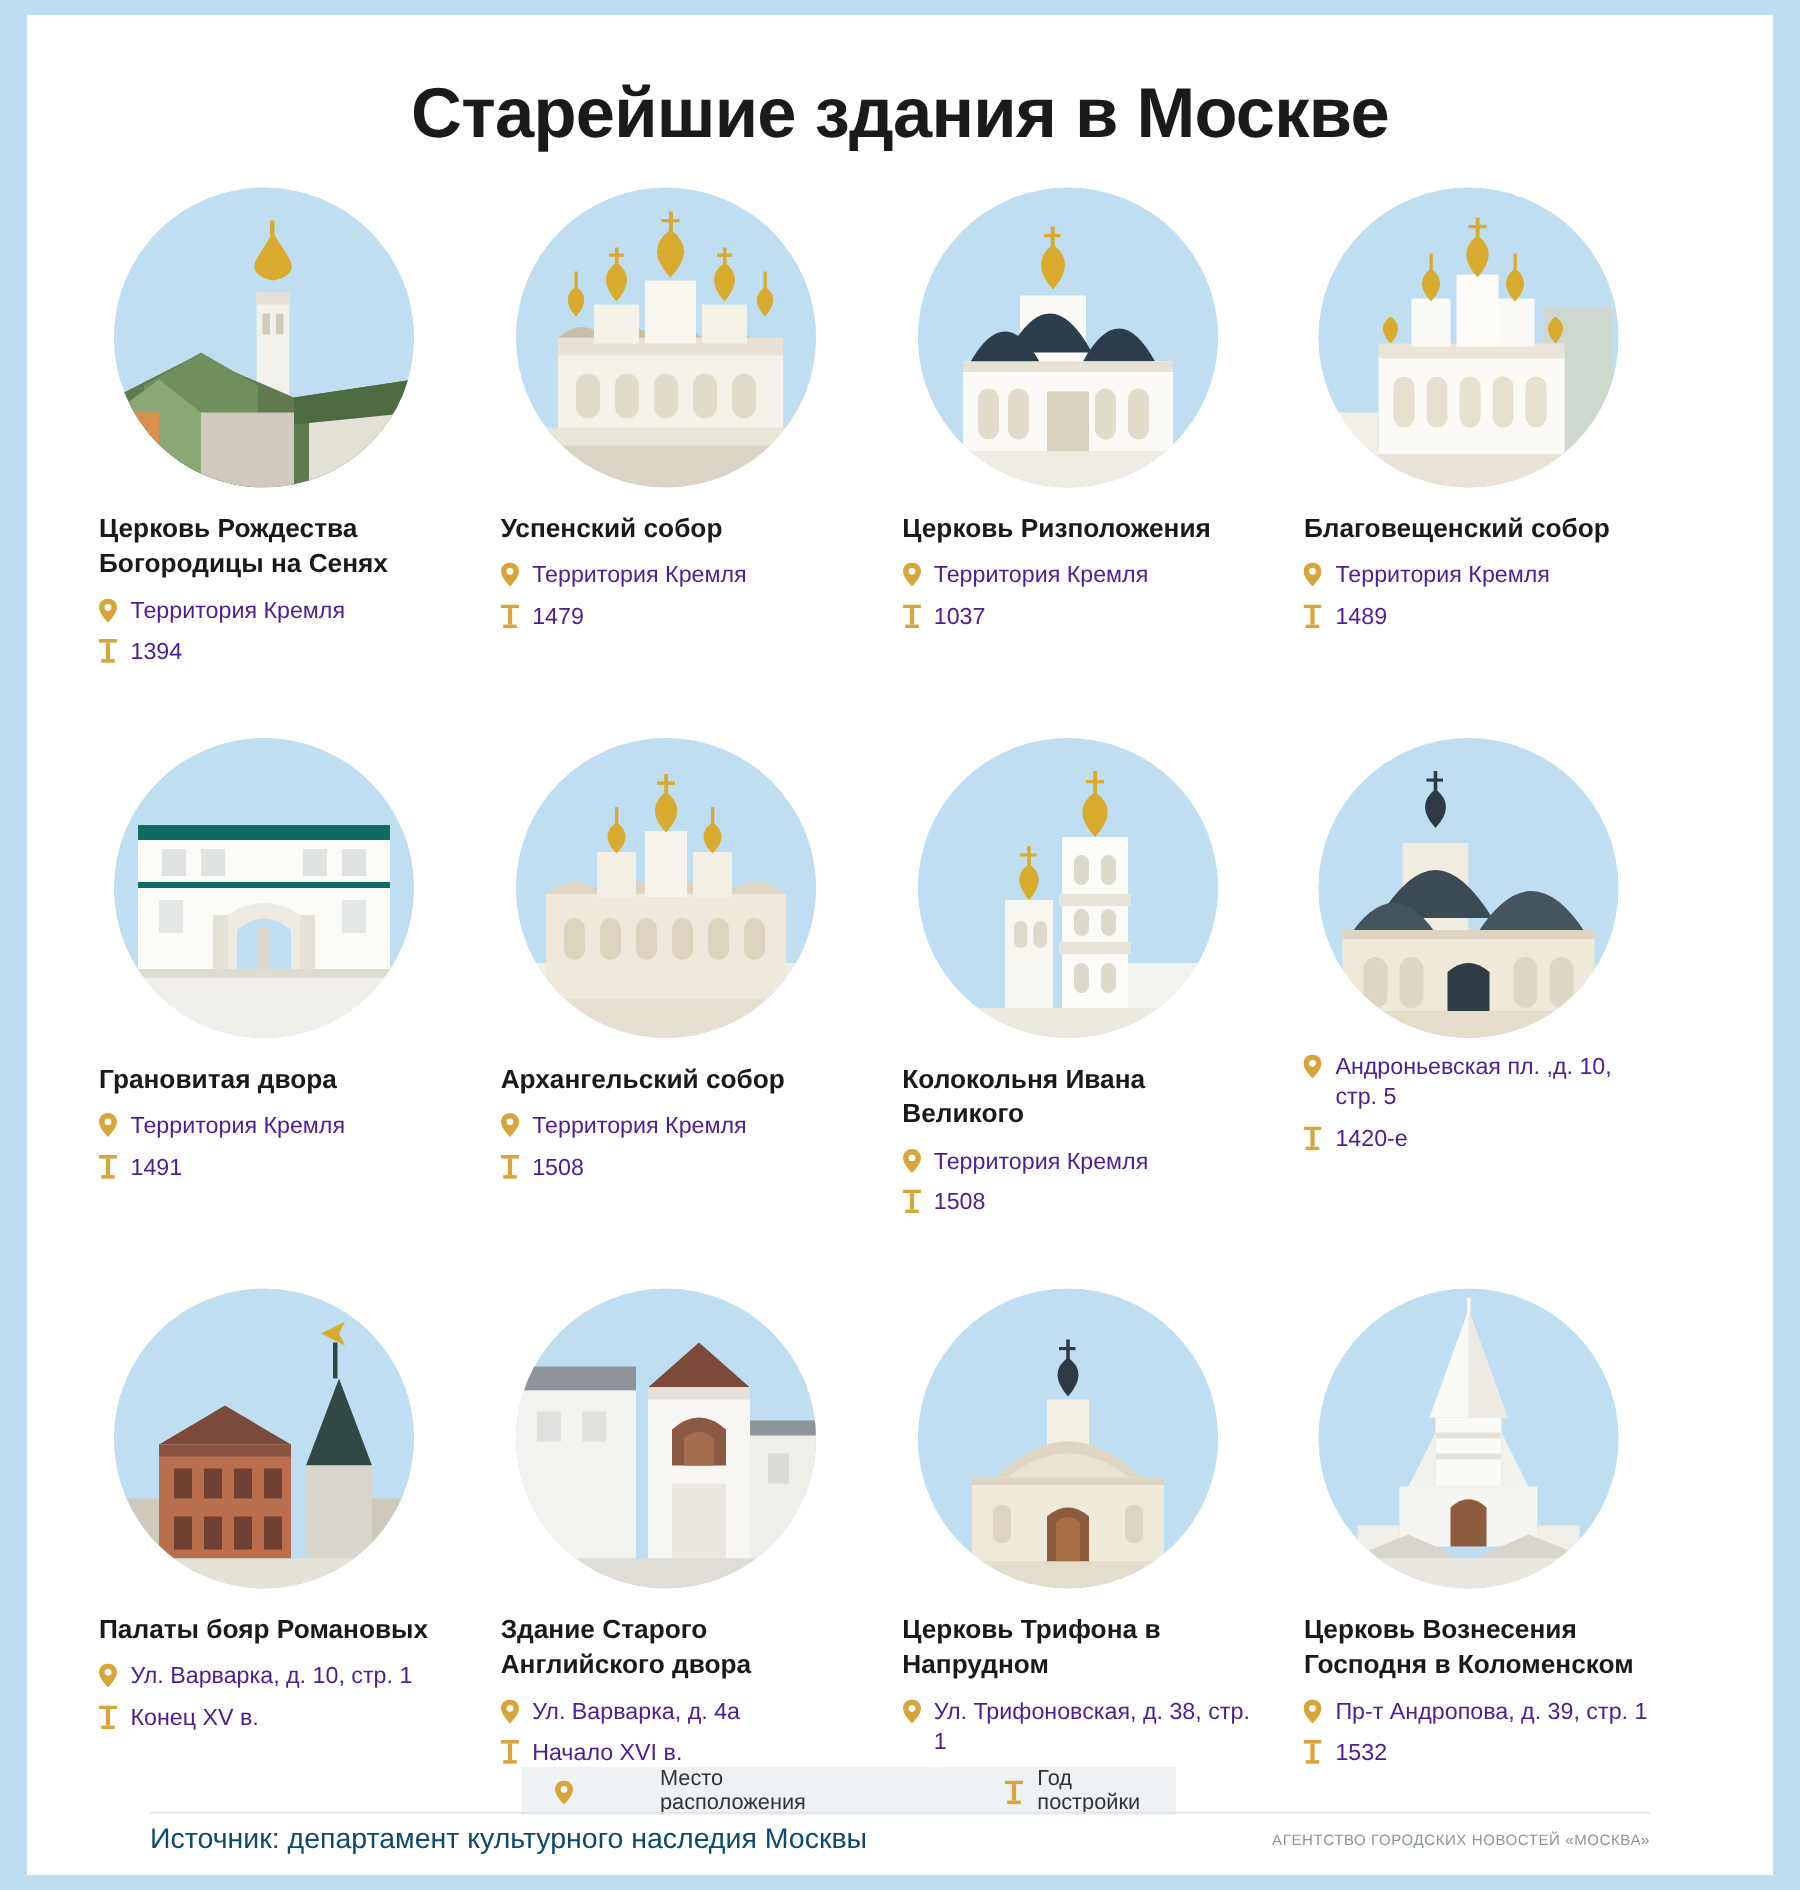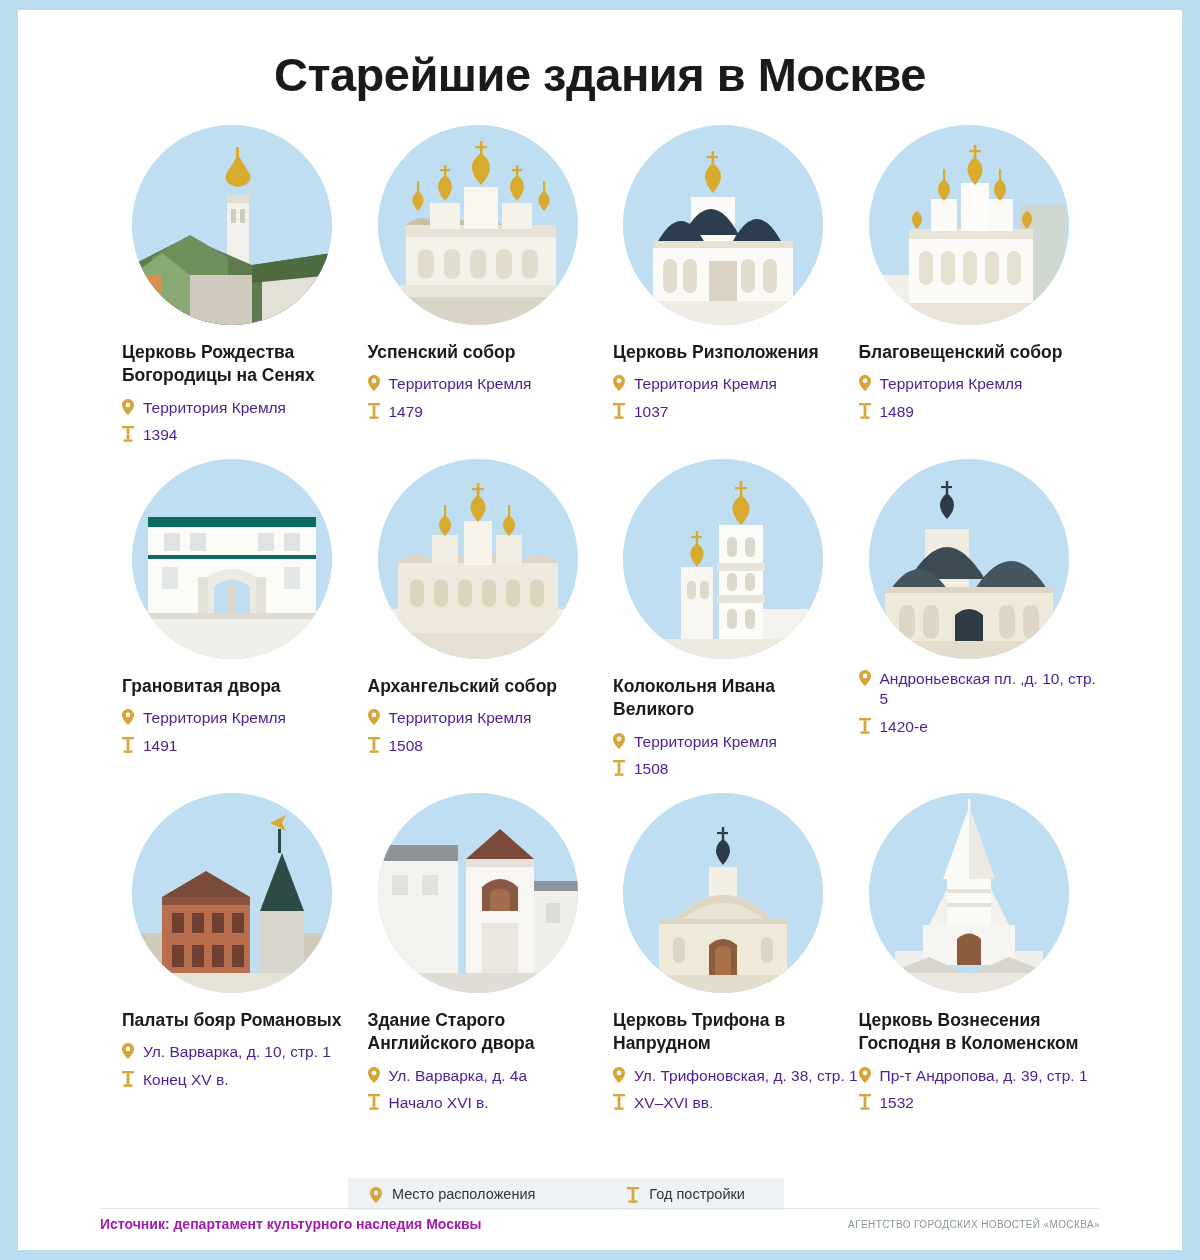--- a/index.html
+++ b/index.html
@@ -24,21 +24,22 @@
     margin:0;
     padding-top:40px;
     line-height:1.05;
   }
   .grid{
     margin-top:26px;
     display:grid;
     grid-template-columns:repeat(4,1fr);
     column-gap:0px;
     row-gap:0px;
-    padding:0 78px 0 104px;
+    padding:0 78px 0 48px;
+    gap:33px;
   }
   .cell{
     position:relative;
     height:334px;
   }
   .thumb{
     width:200px;height:200px;
     border-radius:50%;
     background:#bfdef2;
     overflow:hidden;
@@ -78,38 +79,38 @@
     background:#eef2f5;
     display:flex;
     align-items:center;
   }
   .legend-item{
     display:flex;
     align-items:center;
     font-size:14.5px;
     color:#333;
   }
-  .legend-item:first-child{margin-left:22px;}
-  .legend-item:nth-child(2){margin-left:92px;text-align:center;}
+  .legend-item:first-child{margin-left:22px;gap:48px;}
+  .legend-item:nth-child(2){margin-left:92px;}
   .legend .micon{margin-right:8px;}
   .footer{
     position:absolute;
     left:0;right:0;top:1206px;
     padding:0 82px;
     display:flex;
     justify-content:space-between;
     align-items:center;
   }
   .footer:before{
     content:"";
     position:absolute;
     left:82px;right:82px;top:-8px;
     height:1px;background:#dde3e8;
   }
-  .source{font-size:14px;color:#a21caf;font-weight:bold;}
+  .source{font-size:19px;color:#0c4a6e;}
   .agency{font-size:10px;color:#8a949c;letter-spacing:0.4px;}
 </style>
 </head>
 <body>
 
 <div class="page">
 
   <h1 class="title">Старейшие здания в Москве</h1>
 
   <div class="grid">

